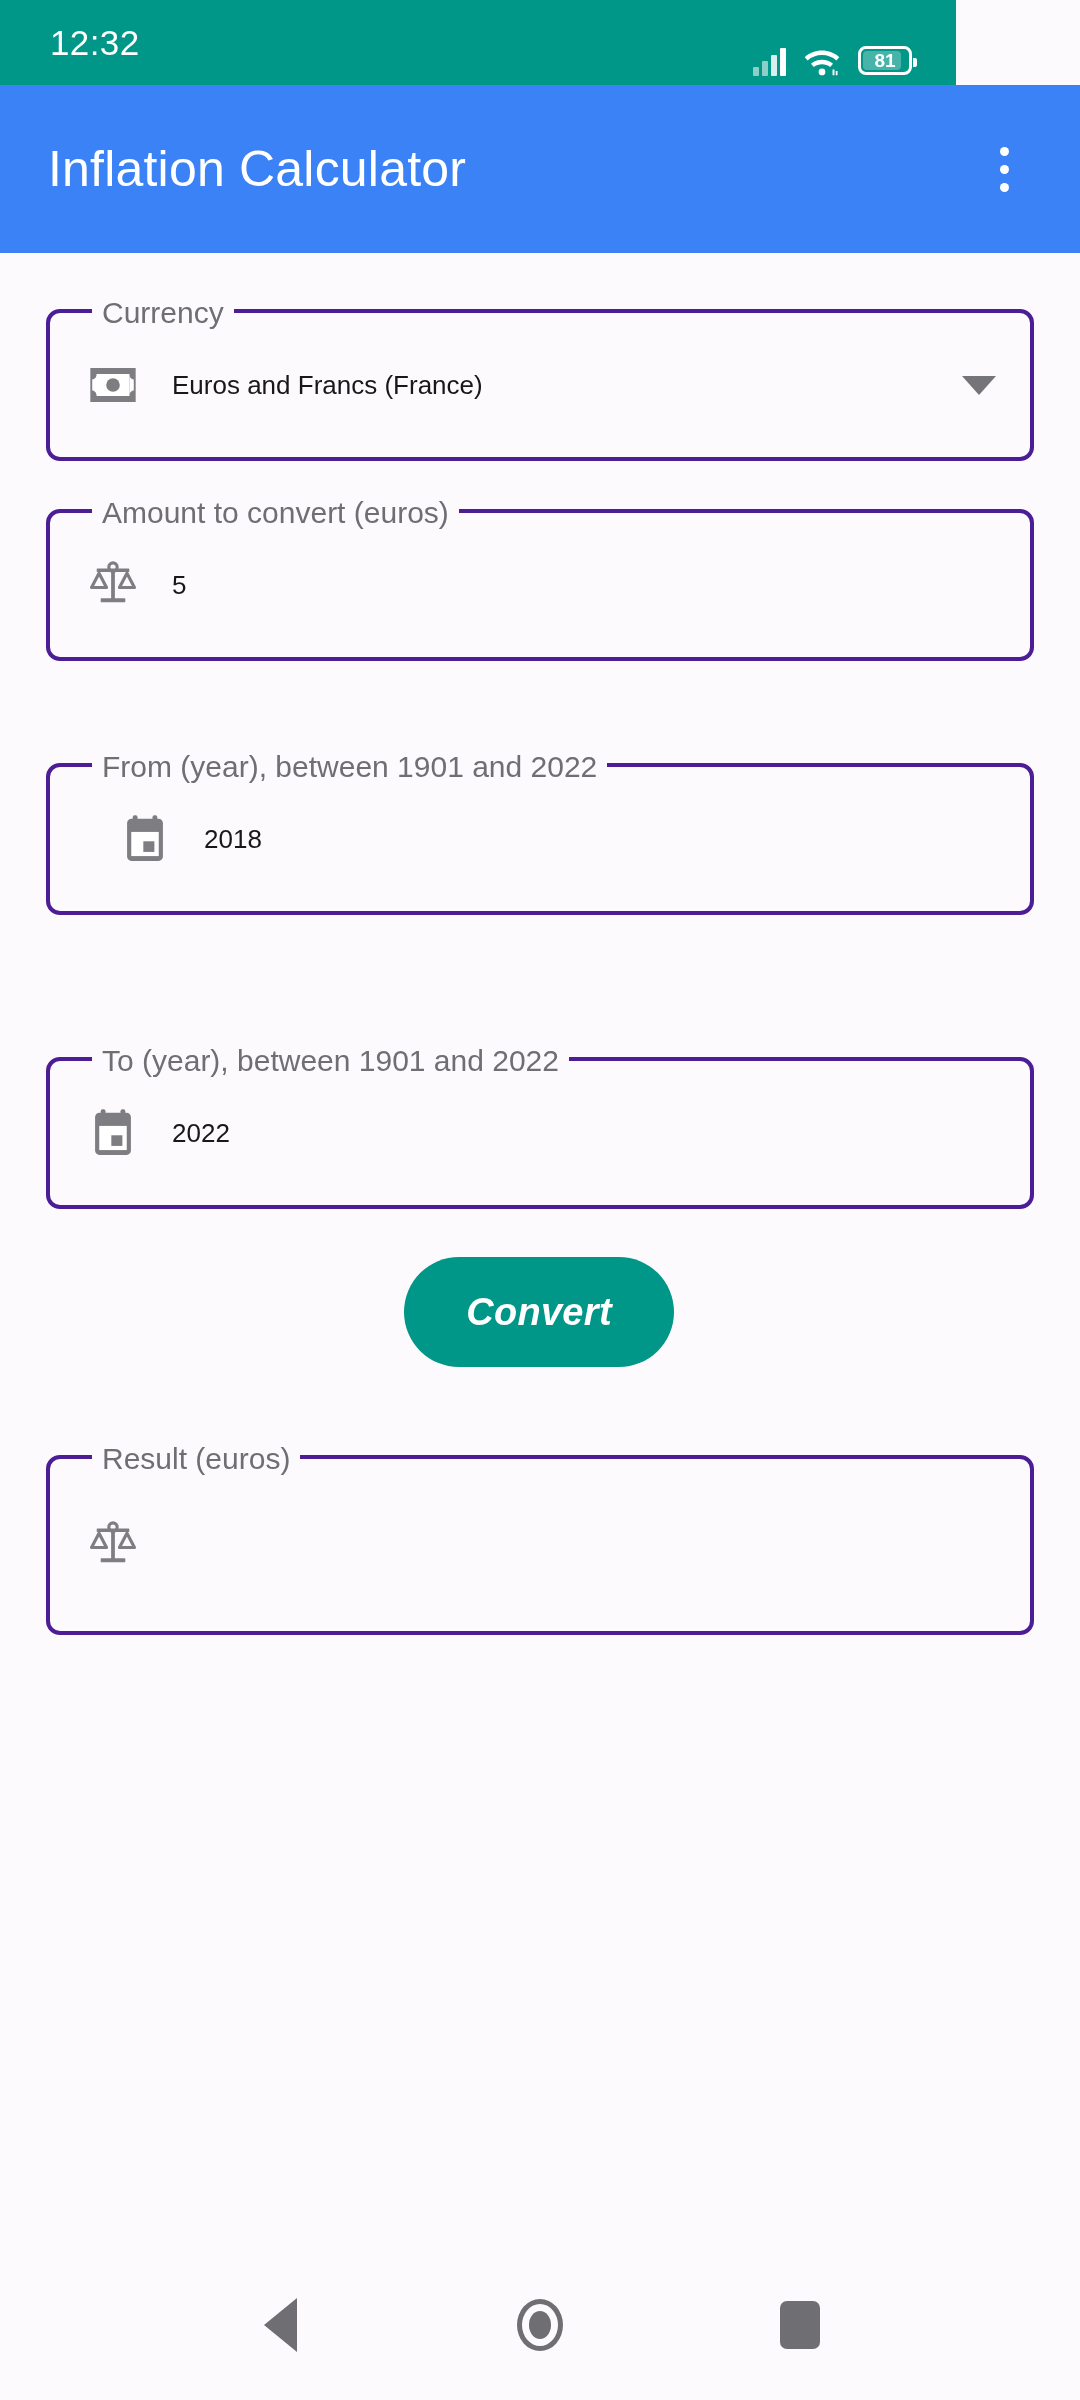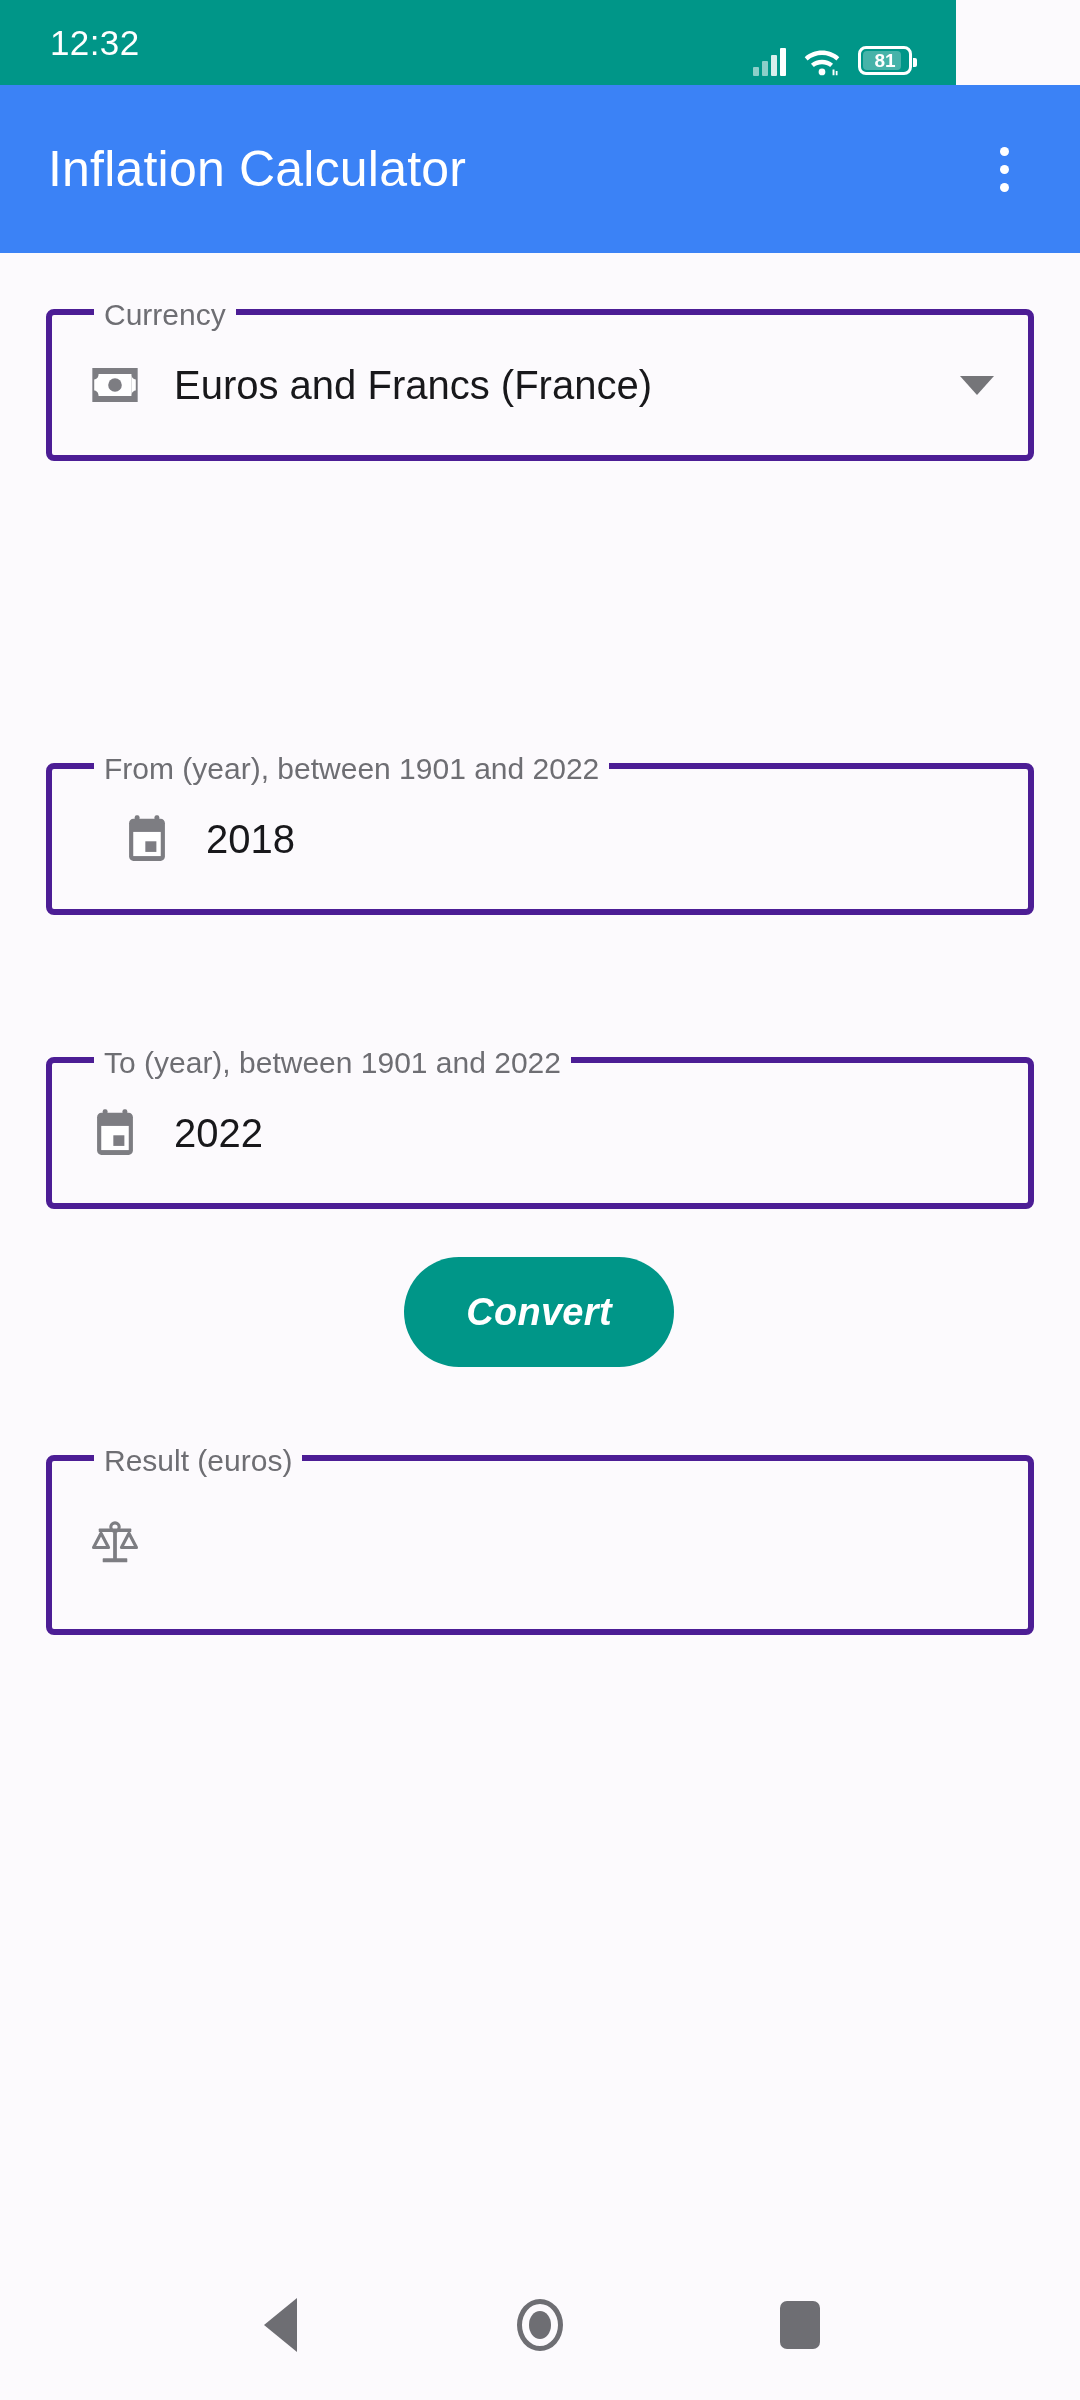--- a/index.html
+++ b/index.html
@@ -137,22 +137,22 @@
     height: 2147px;
     background: #FCFAFD;
   }
 
   
   .field {
     position: absolute;
     left: 46px;
     width: 988px;
     box-sizing: border-box;
-    border: 6px solid #4c1d95;
-    border-radius: 8px;
+    border: 4px solid #4c1d95;
+    border-radius: 14px;
     background: transparent;
   }
   .field-label {
     position: absolute;
     top: -17px;
     left: 42px;
     background: #FCFAFD;
     padding: 0 10px;
     color: #6E6E73;
     font-size: 30px;
@@ -161,21 +161,21 @@
   }
   .field-row {
     display: flex;
     align-items: center;
     height: 100%;
     padding: 0 34px 0 36px;
     box-sizing: border-box;
   }
   .field-value {
     color: #18181B;
-    font-size: 40px;
+    font-size: 26px;
     margin-left: 32px;
     flex: 1;
     white-space: nowrap;
   }
   .field-icon {
     width: 54px;
     height: 54px;
     flex: none;
     display: flex;
     align-items: center;
@@ -314,20 +314,38 @@
           <path d="M3.3 3.2h17.4v11.6H3.3c0-1.7-1-2.9-2.3-2.9V6.1c1.3 0 2.3-1.2 2.3-2.9z" fill="#FFFFFF"></path>
           <path d="M20.7 3.2v11.6c0-1.7 1-2.9 2.3-2.9V6.1c-1.3 0-2.3-1.2-2.3-2.9z" fill="#FFFFFF"></path>
           <circle cx="12" cy="9" r="3.6" fill="#7D7D82"></circle>
         </svg>
       </span>
       <span class="field-value">Euros and Francs (France)</span>
       <span class="dropdown-arrow"></span>
     </div>
   </div>
 
+  <div class="field" id="field-amount">
+    <div class="field-label">Amount to convert (euros)</div>
+    <div class="field-row">
+      <span class="field-icon">
+        <svg width="50" height="50" viewBox="0 0 24 24">
+          <g fill="#7D7D82">
+            <rect x="11.1" y="4.4" width="1.8" height="14.3"></rect>
+            <rect x="4.2" y="4.1" width="15.6" height="1.7" rx="0.3"></rect>
+            <rect x="6.1" y="18.4" width="11.8" height="1.9" rx="0.3"></rect>
+            <circle cx="12" cy="3.4" r="2" fill="none" stroke="#7D7D82" stroke-width="1.5"></circle>
+            <path d="M5.3 6.4 L8.9 13.2 H1.7 Z" fill="none" stroke="#7D7D82" stroke-width="1.5" stroke-linejoin="round"></path>
+            <path d="M18.7 6.4 L22.3 13.2 H15.1 Z" fill="none" stroke="#7D7D82" stroke-width="1.5" stroke-linejoin="round"></path>
+          </g>
+        </svg>
+      </span>
+      <span class="field-value">5</span>
+    </div>
+  </div>
 
   <div class="field" id="field-from">
     <div class="field-label">From (year), between 1901 and 2022</div>
     <div class="field-row">
       <span class="field-icon">
         <svg width="46" height="50" viewBox="0 0 22 24">
           <rect x="5.1" y="0.6" width="2.3" height="3.6" rx="0.9" fill="#7D7D82"></rect>
           <rect x="14.6" y="0.6" width="2.3" height="3.6" rx="0.9" fill="#7D7D82"></rect>
           <rect x="2.4" y="2.3" width="17.2" height="20.2" rx="2.1" fill="#7D7D82"></rect>
           <rect x="4.4" y="8.6" width="13.2" height="11.6" fill="#FFFFFF"></rect>

